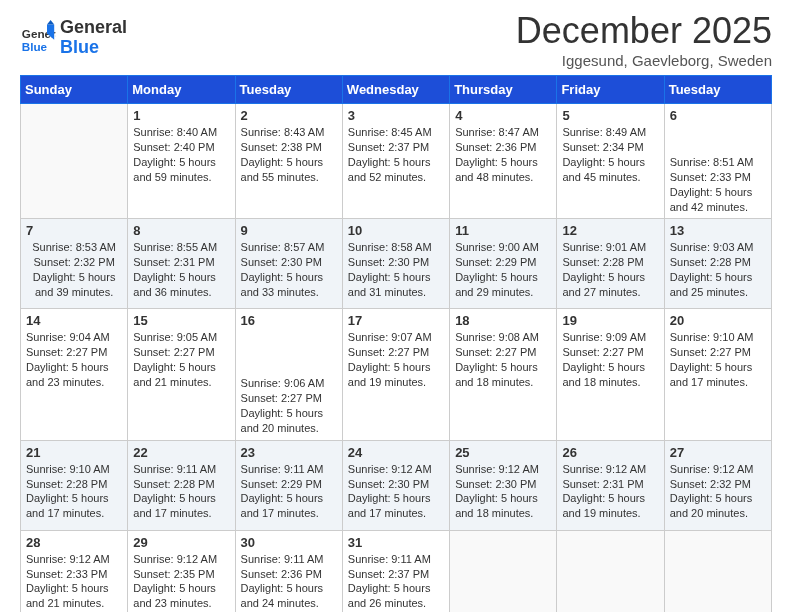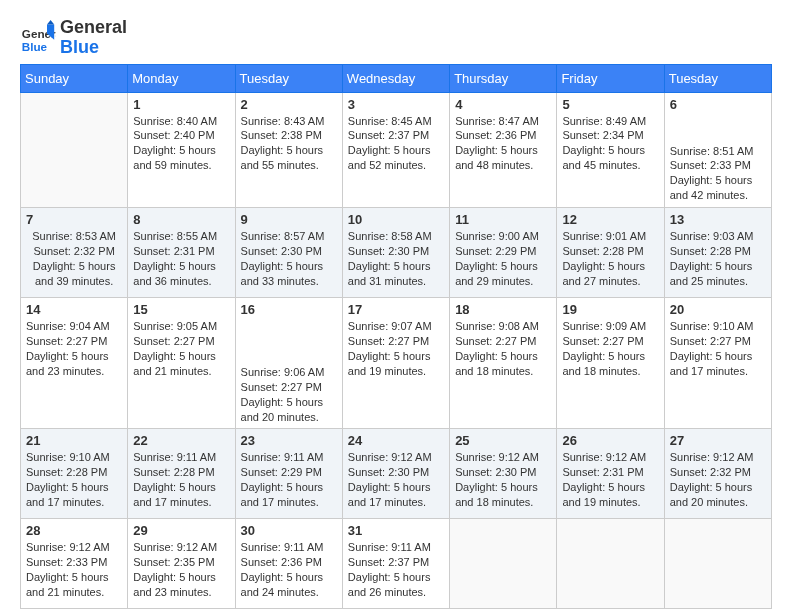--- a/index.html
+++ b/index.html
@@ -44,26 +44,26 @@
     .location {
       font-size: 15px;
       color: #555;
     }
     .calendar {
       width: 100%;
       border-collapse: collapse;
       font-size: 11px;
     }
     .calendar th {
-      background: #3b82f6;
+      background: #1d4ed8;
       color: white;
       padding: 6px 4px;
       text-align: left;
       font-size: 13px;
-      font-weight: normal;
+      font-weight: bold;
       border: 1px solid #1a73e8;
     }
     .calendar td {
       border: 1px solid #ccc;
       vertical-align: top;
       padding: 4px 5px;
       width: calc(100%/7);
       height: 90px;
     }
     .day-num {
@@ -96,20 +96,24 @@
       <polygon points="30,5 38,5 38,22 30,15" fill="#1a73e8"></polygon>
       <polygon points="30,5 38,5 34,0" fill="#0d5bbf"></polygon>
     </svg>
     <div>
       <div class="logo-text">
         <span class="logo-general">General</span><br>
         <span class="logo-blue">Blue</span>
       </div>
     </div>
   </div>
+  <div class="title-block">
+    <div class="month-title">December 2025</div>
+    <div class="location">Iggesund, Gaevleborg, Sweden</div>
+  </div>
 </div>
 
 <table class="calendar">
   <thead>
     <tr>
     <th>Sunday</th>
         <th>Monday</th>
         <th>Tuesday</th>
         <th>Wednesday</th>
         <th>Thursday</th>

